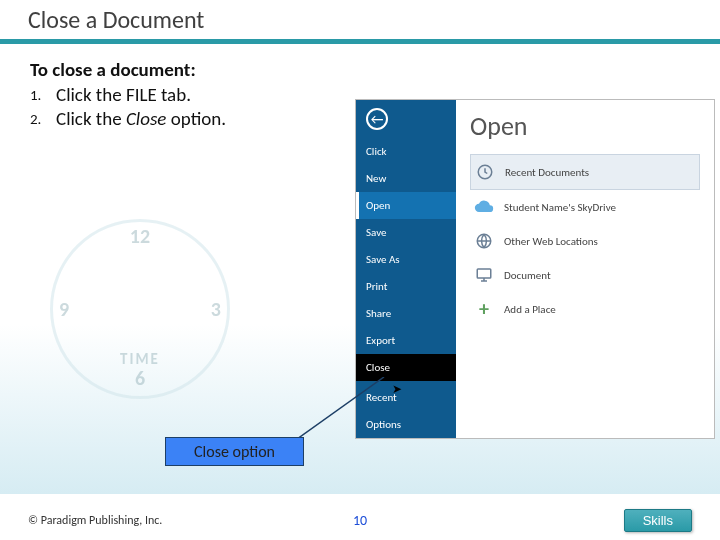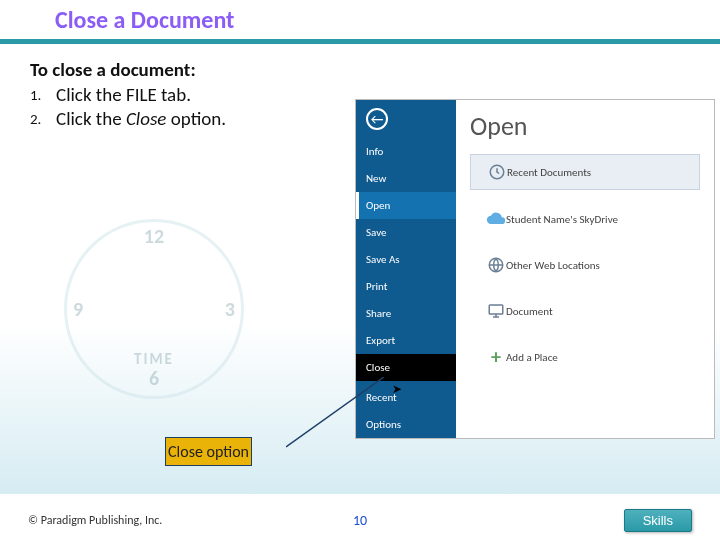--- a/index.html
+++ b/index.html
@@ -13,44 +13,43 @@
   }
   .title-bar {
     height: 44px;
     border-bottom: 5px solid #2a9aa7;
     display: flex;
     align-items: center;
     padding: 0 28px;
   }
   .title-bar h1 {
     font-size: 24px;
-    font-weight: bold;
-    color: #8b5cf6;
-    margin-left: 27px;
+    font-weight: normal;
+    color: #404040;
   }
   .content-area {
     position: relative;
     padding: 14px 30px 0 30px;
     height: 450px;
   }
   .instructions {
     font-size: 19px;
     color: #111;
     max-width: 330px;
   }
   .intro { font-weight: bold; margin-bottom: 2px; }
   .step { display: flex; margin-bottom: 1px; }
   .step-num { width: 26px; font-size: 15px; padding-top: 3px; }
   .step-text { flex: 1; }
   .em { font-style: italic; }
 
   
   .bg-clock {
     position: absolute;
-    left: 64px; top: 175px;
+    left: 50px; top: 175px;
     width: 180px; height: 180px;
     border: 3px solid #cfe4ea;
     border-radius: 50%;
     opacity: 0.5;
   }
   .bg-clock .tick {
     position: absolute;
     color: #9ab6bd;
     font-weight: bold;
     font-size: 20px;
@@ -104,25 +103,24 @@
   }
   .bs-right h2 {
     font-size: 26px;
     font-weight: 300;
     color: #555;
     margin-bottom: 12px;
   }
   .open-item {
     display: flex;
     align-items: center;
-    gap: 0;
-    padding: 7px 16px;
+    gap: 10px;
+    padding: 7px 4px;
     color: #444;
     font-size: 11px;
-    margin-top: 12px;
   }
   .open-item.selected {
     background: #e8eef4;
     border: 1px solid #c9d4e0;
   }
   .open-icon {
     width: 20px; height: 20px;
     display: flex; align-items:center; justify-content:center;
     color: #6b7f95;
   }
@@ -134,22 +132,22 @@
     left: 392px; top: 338px;
     font-size: 12px; color:#000;
     pointer-events:none;
   }
 
   
   .callout-box {
     position: absolute;
     left: 165px; top: 393px;
     border: 1px solid #1d3f66;
-    background: #eab308;
-    padding: 4px 2px;
+    background: #3b82f6;
+    padding: 4px 28px;
     font-size: 16px;
     color: #222;
   }
   .callout-line {
     position: absolute;
     left: 286px; top: 333px;
     width: 100px; height: 72px;
     pointer-events: none;
   }
 
@@ -212,21 +210,21 @@
         </div>
       </div>
   </div>
 
   <div class="backstage">
     <div class="bs-left">
       <div class="bs-back">
         <div class="circle">←</div>
       </div>
       <div id="bs-left-top">
-          <div class="bs-item">Info</div>
+          <div class="bs-item">Click</div>
           <div class="bs-item">New</div>
           <div class="bs-item selected">Open</div>
           <div class="bs-item">Save</div>
           <div class="bs-item">Save As</div>
           <div class="bs-item">Print</div>
           <div class="bs-item">Share</div>
           <div class="bs-item">Export</div>
           <div class="bs-item close-hl">Close</div>
         </div>
       <div class="bs-gap"></div>

